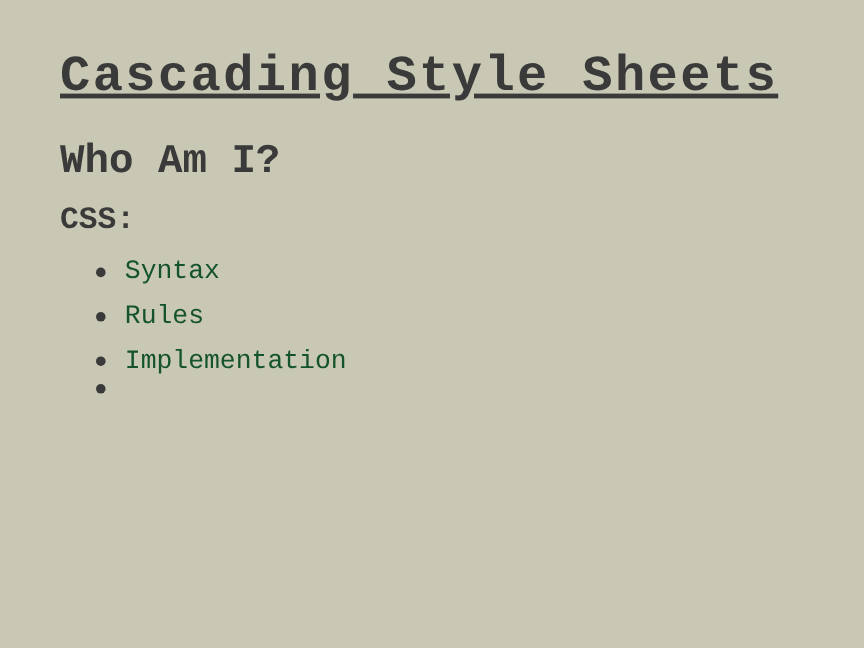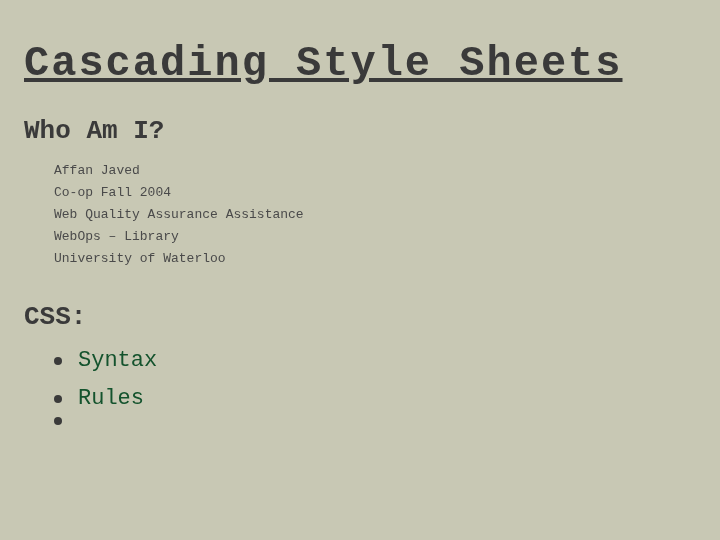--- a/index.html
+++ b/index.html
@@ -13,37 +13,37 @@
       height: 540px;
       background-color: #c8c8b4;
       font-family: 'Courier New', Courier, monospace;
       overflow: hidden;
     }
 
     .slide {
       width: 720px;
       height: 540px;
       background-color: #c8c8b4;
-      padding: 30px 24px;
+      padding: 30px 50px;
       position: relative;
     }
 
     .title {
       font-size: 42px;
       font-family: 'Courier New', Courier, monospace;
       color: #3a3a3a;
       text-decoration: underline;
       font-weight: bold;
       letter-spacing: 2px;
       margin-bottom: 28px;
       margin-top: 10px;
     }
 
     .who-am-i-heading {
-      font-size: 26px;
+      font-size: 34px;
       font-family: 'Courier New', Courier, monospace;
       color: #3a3a3a;
       font-weight: bold;
       margin-bottom: 14px;
     }
 
     .bio-section {
       margin-left: 30px;
       margin-bottom: 32px;
     }
@@ -88,37 +88,34 @@
   </style>
 </head>
 <body>
 
 <div class="slide">
 
   <h1 class="title">Cascading Style Sheets</h1>
 
   <h2 class="who-am-i-heading">Who Am I?</h2>
 
-  <div class="bio-section">
-    <div class="bio-line">Affan Javed</div>
-    <div class="bio-line">Co-op Fall 2004</div>
-    <div class="bio-line">Web Quality Assurance Assistance</div>
-    <div class="bio-line">WebOps – Library</div>
-    <div class="bio-line">University of Waterloo</div>
-  </div>
 
   <h2 class="css-heading">CSS:</h2>
 
   <ul class="css-list">
     <li>
       <span class="bullet"></span>
       <span>Syntax</span>
     </li>
     <li>
       <span class="bullet"></span>
       <span>Rules</span>
     </li>
     <li>
       <span class="bullet"></span>
+      <span>Implementation</span>
+    </li>
+    <li>
+      <span class="bullet"></span>
     </li>
   </ul>
 
 </div>
 
 </body></html>

